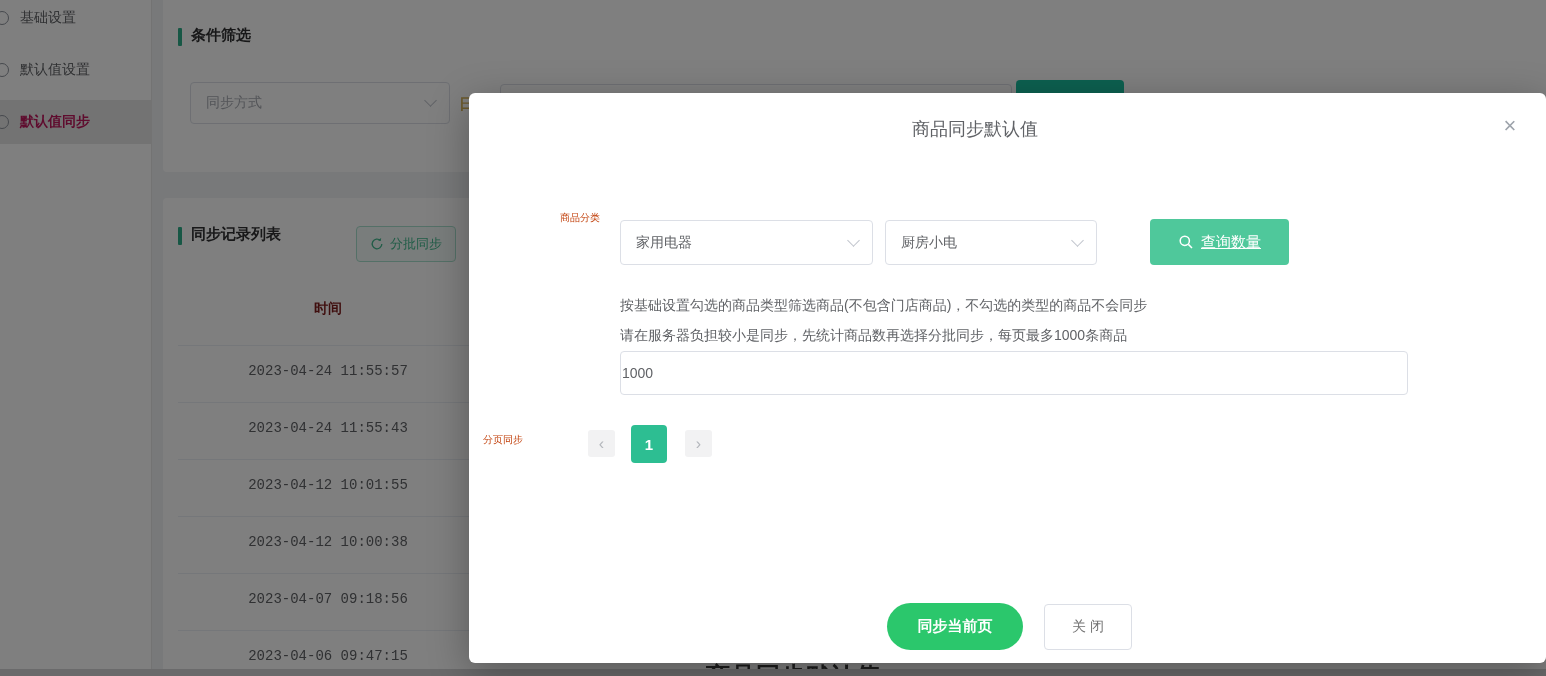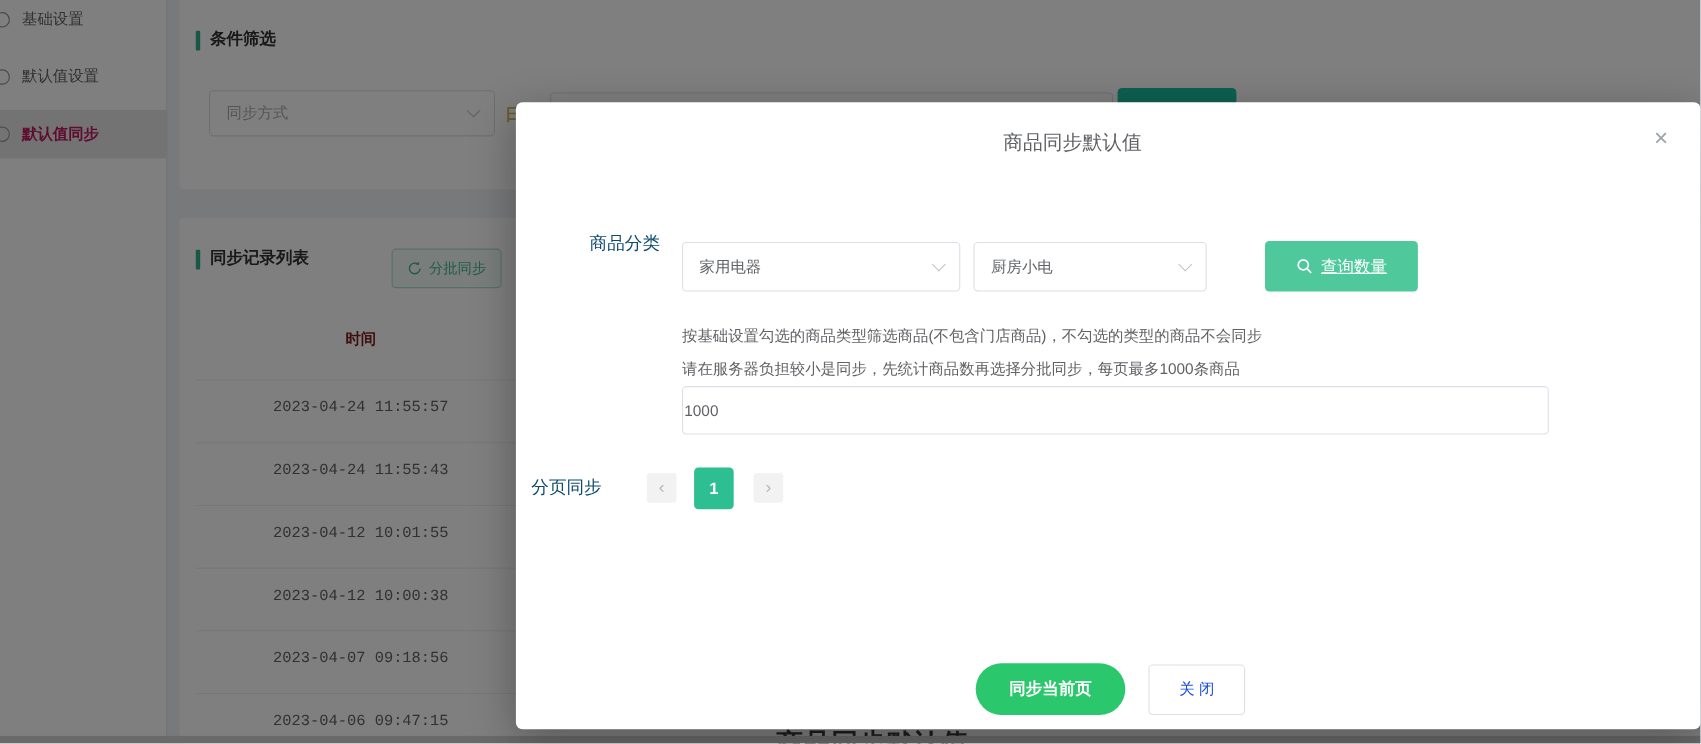--- a/index.html
+++ b/index.html
@@ -43,38 +43,38 @@
 
   
   .overlay { position:absolute; inset:0; background:rgba(0,0,0,0.5); z-index:10; }
 
   
   .modal { position:absolute; left:469px; top:93px; width:1077px; height:570px; background:#fff;
            border-radius:6px; box-shadow:0 10px 40px rgba(0,0,0,.3); z-index:20; }
   .modal-title { position:absolute; left:0; top:24px; width:1012px; text-align:center; font-size:18px; color:#606266; }
   .modal-close { position:absolute; left:1028px; top:20px; width:26px; height:26px; font-size:22px; color:#9da3ab;
                  line-height:26px; text-align:center; cursor:pointer; background:none; border:none; }
-  .form-label { position:absolute; font-size:16px; color:#0c4a6e; }
+  .form-label { position:absolute; font-size:10px; color:#c2410c; }
   .m-sel1 { left:151px; top:127px; width:253px; height:45px; }
   .m-sel2 { left:416px; top:127px; width:212px; height:45px; }
   .query-btn { position:absolute; left:681px; top:126px; width:139px; height:46px; background:#4fc89b; border:none;
                border-radius:4px; color:#fff; font-size:15px; cursor:pointer;
                display:flex; align-items:center; justify-content:center; gap:7px; }
   .query-btn .q-label { text-decoration:underline; }
   .hint { position:absolute; left:151px; font-size:14px; color:#606266; }
   .count-input { position:absolute; left:151px; top:258px; width:788px; height:44px; border:1px solid #dcdfe6;
                  border-radius:4px; font-size:14px; color:#606266; padding:0 1px; outline:none; }
   .pager-btn { position:absolute; width:27px; height:27px; background:#f2f2f3; border:none; border-radius:3px;
                color:#b4b7bc; font-size:16px; line-height:27px; text-align:center; cursor:pointer; }
   .pager-active { position:absolute; left:162px; top:332px; width:36px; height:38px; background:#2dbe92; border:none;
                   border-radius:4px; color:#fff; font-size:15px; font-weight:bold; cursor:pointer; }
   .pill-btn { position:absolute; left:418px; top:510px; width:136px; height:47px; background:#2bc76c; border:none;
               border-radius:24px; color:#fff; font-size:15px; font-weight:bold; cursor:pointer; }
   .plain-btn { position:absolute; left:575px; top:511px; width:88px; height:46px; background:#fff;
-               border:1px solid #dcdfe6; border-radius:4px; color:#1d4ed8; font-size:14px; cursor:pointer; }
+               border:1px solid #dcdfe6; border-radius:4px; color:#737373; font-size:14px; cursor:pointer; }
 </style>
 </head>
 <body>
 
 <div class="stage">
 
   <div class="sidebar">
     <div class="side-item" style="top:0;height:36px;">
       <span class="radio"></span>
       <span class="lbl">基础设置</span>

